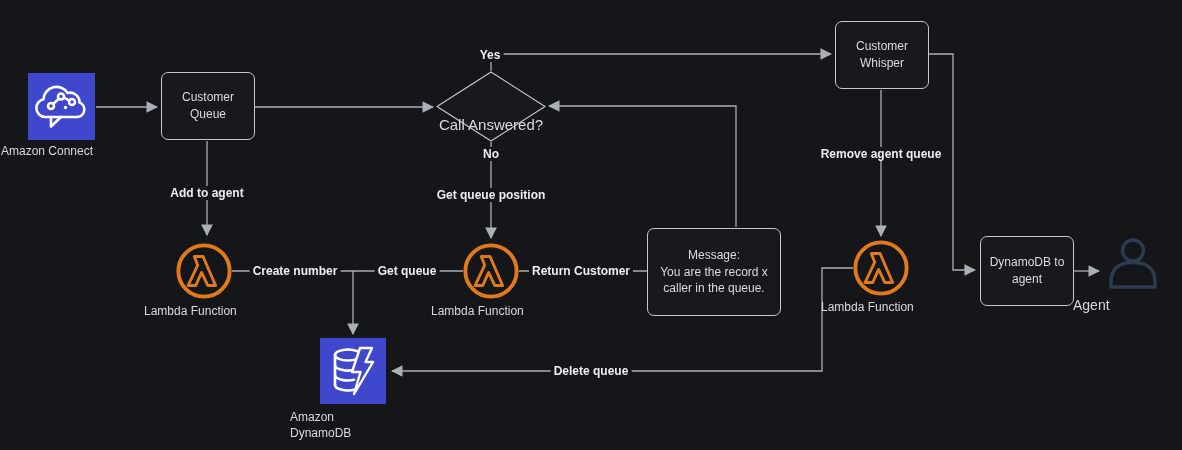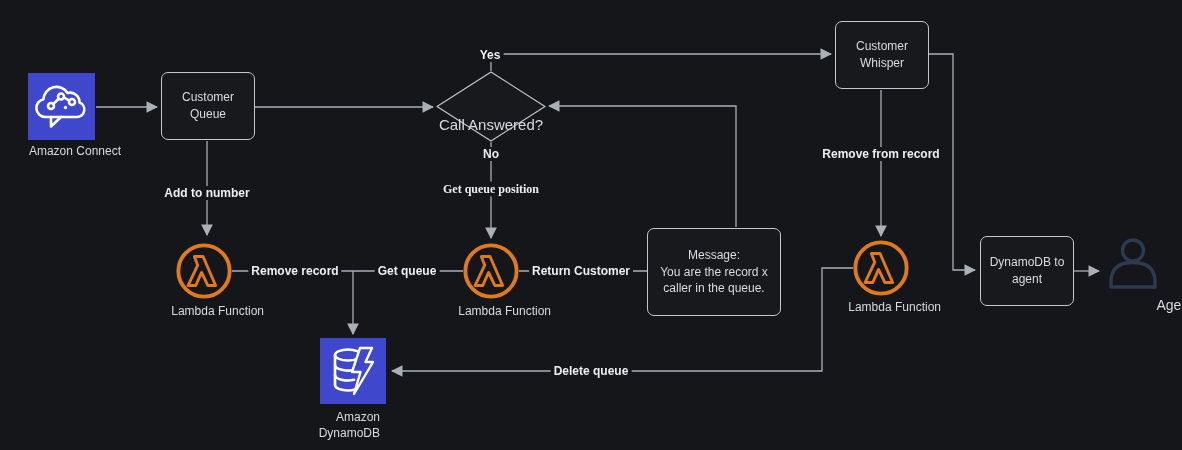--- a/index.html
+++ b/index.html
@@ -20,21 +20,21 @@
     text-align:center;color:#D9DCE0;font-size:12px;line-height:1.4;
     padding:4px;
   }
   .msg-lines{display:flex;flex-direction:column;gap:0;}
   .elabel{
     position:absolute;transform:translate(-50%,-50%);
     font-weight:bold;font-size:12px;color:var(--edge-label,#ECEEF0);
     background:var(--bg,#141619);padding:0 3px;white-space:nowrap;z-index:3;
   }
   .nlabel{
-    position:absolute;text-align:right;font-size:12px;
+    position:absolute;text-align:left;font-size:12px;
     color:var(--node-label,#D7DBDE);line-height:1.3;width:120px;
     transform:translateX(-50%);
   }
   .nlabel.big{font-size:14px;}
   .icon{position:absolute;z-index:2;}
   .icon-square{background:var(--aws-indigo,#3F48CC);}
   .lam-circle{stroke:var(--aws-orange,#E07A1A);fill:none;stroke-width:4;}
   .lam-glyph{stroke:var(--aws-orange,#E07A1A);fill:none;stroke-width:3;stroke-linejoin:round;}
   .wht{stroke:#FFFFFF;fill:none;stroke-width:2.6;stroke-linejoin:round;stroke-linecap:round;}
   .bolt{stroke:#FFFFFF;fill:var(--aws-indigo,#3F48CC);stroke-width:2.4;stroke-linejoin:round;}
@@ -147,21 +147,21 @@
       <path class="wht" d="M15 27 a 13 5.5 0 0 0 22 4"></path>
       <path class="wht" d="M15 37 a 13 5.5 0 0 0 19 4.8"></path>
       <path class="wht" d="M15 47 a 13 5.5 0 0 0 20 4.6"></path>
       <polygon class="bolt" points="40,10 52,10 45.5,24 53,24 34,56 40.5,34 32,34"></polygon>
     </svg>
   </div>
   <div class="nlabel" style="left:335px;top:410px;width:90px;">Amazon DynamoDB</div>
 
   <div class="elabel" style="left:490px;top:55px;">Yes</div>
   <div class="elabel" style="left:491px;top:154px;">No</div>
-  <div class="elabel" style="left:207px;top:193px;">Add to number</div>
-  <div class="elabel" style="left:491px;top:189px;font-family:Liberation Serif, serif;">Get queue position</div>
-  <div class="elabel" style="left:295px;top:271px;">Remove record</div>
+  <div class="elabel" style="left:207px;top:193px;">Add to agent</div>
+  <div class="elabel" style="left:491px;top:195px;">Get queue position</div>
+  <div class="elabel" style="left:295px;top:271px;">Create number</div>
   <div class="elabel" style="left:407px;top:271px;">Get queue</div>
   <div class="elabel" style="left:581px;top:271px;">Return Customer</div>
-  <div class="elabel" style="left:881px;top:154px;">Remove from record</div>
+  <div class="elabel" style="left:881px;top:154px;">Remove agent queue</div>
   <div class="elabel" style="left:591px;top:371px;">Delete queue</div>
 
 </div>
 
 </body></html>

